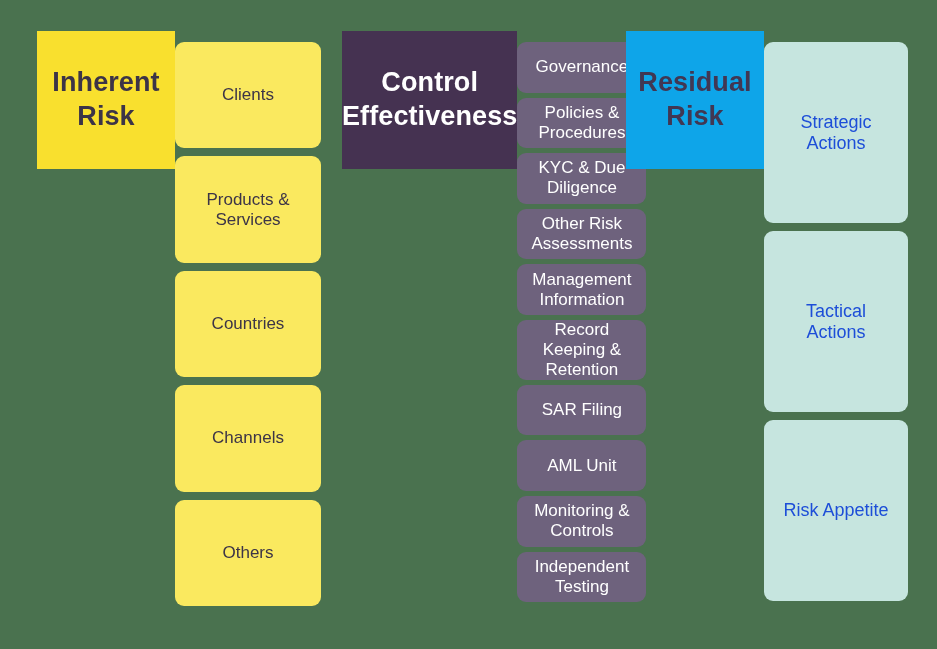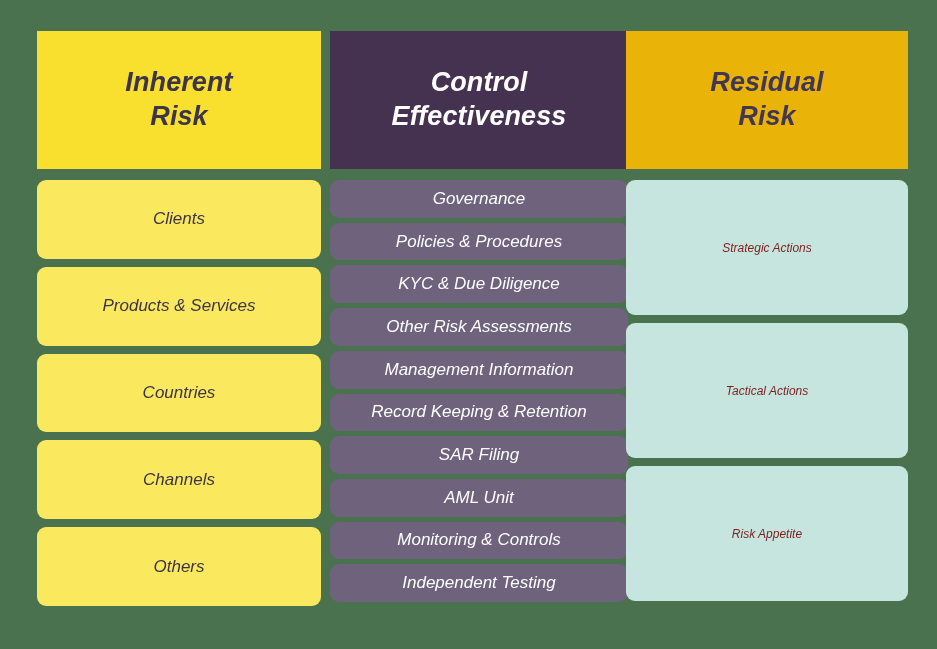--- a/index.html
+++ b/index.html
@@ -13,46 +13,44 @@
     height: 649px;
     background: #4a724f;
     font-family: "Liberation Sans", sans-serif;
     overflow: hidden;
     box-sizing: border-box;
   }
   .column {
     position: absolute;
     top: 31px;
     display: flex;
-    flex-direction: column;
     box-sizing: border-box;
-    font-style: italic;
   }
   
   #col-inherent  { left: 37px;  width: 284px; height: 583px; }
-  #col-control   { left: 330px; width: 298px; height: 583px; }
+  #col-control   { left: 342px; width: 298px; height: 583px; }
   #col-residual  { left: 626px; width: 282px; height: 583px; }
 
   
   .col-header {
     height: 138px;
     flex: 0 0 138px;
     display: flex;
     align-items: center;
     justify-content: center;
     text-align: center;
     font-size: 27px;
     font-weight: bold;
     line-height: 1.25;
     letter-spacing: 0.1px;
     box-sizing: border-box;
   }
   #col-inherent .col-header { background: #f9e02e; color: #3c3447; }
   #col-control  .col-header { background: #453251; color: #ffffff; }
-  #col-residual .col-header { background: #eab308; color: #413753; }
+  #col-residual .col-header { background: #0ea5e9; color: #413753; }
 
   .header-line { display: block; }
 
   
   .items {
     flex: 1 1 auto;
     display: flex;
     flex-direction: column;
     margin-top: 11px;
   }
@@ -83,22 +81,22 @@
     color: #ffffff;
     font-size: 17px;
     margin-bottom: 5px;
   }
   #col-control .items .item:last-child { margin-bottom: 12px; }
 
   
   #col-residual .items .item {
     flex: 1 1 0;
     background: #c6e5df;
-    color: #7f1d1d;
-    font-size: 12px;
+    color: #1d4ed8;
+    font-size: 18px;
     margin-bottom: 8px;
   }
   #col-residual .items .item:last-child { margin-bottom: 13px; text-align: center; }
 </style>
 </head>
 <body>
 
 <div id="canvas">
 
   <div class="column" id="col-inherent">

